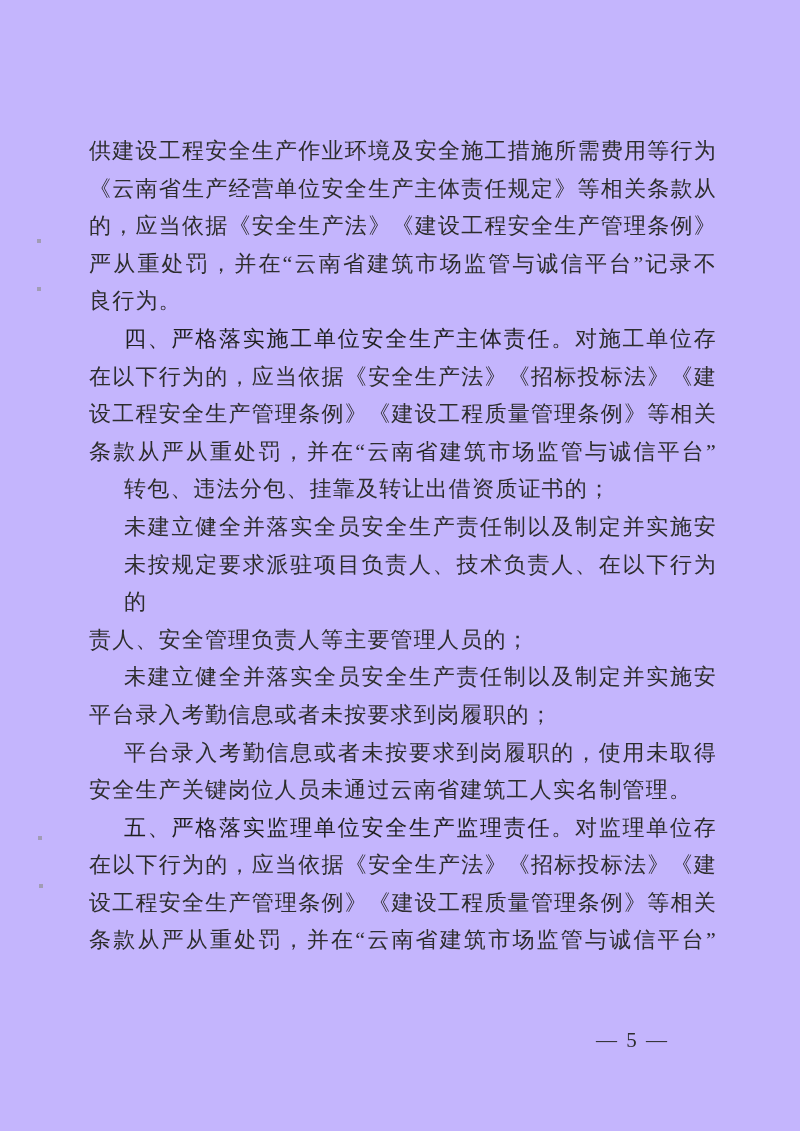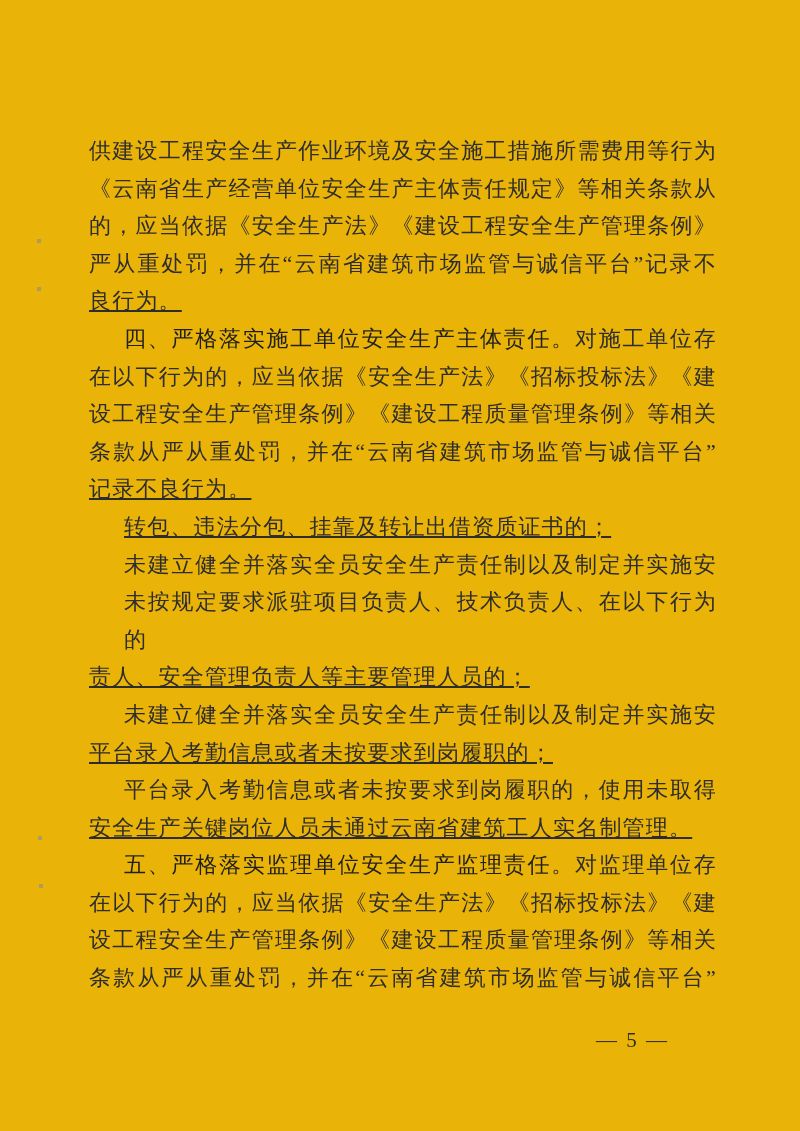--- a/index.html
+++ b/index.html
@@ -4,42 +4,41 @@
 <style>
   html, body {
     margin: 0;
     padding: 0;
     background: #ffffff;
   }
   .page {
     position: relative;
     width: 800px;
     height: 1131px;
-    background: #eab308;
+    background: #c4b5fd;
     font-family: "Liberation Serif", "DejaVu Serif", serif;
     color: #2d2d2d;
     overflow: hidden;
   }
   .text-block {
     position: absolute;
     left: 89px;
     top: 132px;
     width: 628px;
     font-size: 22px;
     line-height: 37.6px;
     letter-spacing: 1.2px;
   }
   .line {
     text-align: justify;
     text-align-last: justify;
     min-height: 37.6px;
   }
   .line.end {
     text-align-last: left;
-    text-decoration: underline;
   }
   .line.indent {
     padding-left: 35px;
   }
   .bold {
     font-weight: 400;
     color: #1f1f1f;
     font-family: "Liberation Sans", "DejaVu Sans", sans-serif;
   }
   .page-number {
@@ -75,21 +74,20 @@
   <main class="text-block">
       <div class="line"><span class="">供建设工程安全生产作业环境及安全施工措施所需费用等行为</span></div>
       <div class="line"><span class="">《云南省生产经营单位安全生产主体责任规定》等相关条款从</span></div>
       <div class="line"><span class="">的，应当依据《安全生产法》《建设工程安全生产管理条例》</span></div>
       <div class="line"><span class="">严从重处罚，并在“云南省建筑市场监管与诚信平台”记录不</span></div>
       <div class="line end"><span class="">良行为。</span></div>
       <div class="line indent"><span class="bold">四、严格落实施工单位安全生产主体责任。</span><span class="">对施工单位存</span></div>
       <div class="line"><span class="">在以下行为的，应当依据《安全生产法》《招标投标法》《建</span></div>
       <div class="line"><span class="">设工程安全生产管理条例》《建设工程质量管理条例》等相关</span></div>
       <div class="line"><span class="">条款从严从重处罚，并在“云南省建筑市场监管与诚信平台”</span></div>
-      <div class="line end"><span class="">记录不良行为。</span></div>
       <div class="line indent end"><span class="">转包、违法分包、挂靠及转让出借资质证书的；</span></div>
       <div class="line indent"><span class="">未建立健全并落实全员安全生产责任制以及制定并实施安</span></div>
       <div class="line indent"><span class="">未按规定要求派驻项目负责人、技术负责人、在以下行为的</span></div>
       <div class="line end"><span class="">责人、安全管理负责人等主要管理人员的；</span></div>
       <div class="line indent"><span class="">未建立健全并落实全员安全生产责任制以及制定并实施安</span></div>
       <div class="line end"><span class="">平台录入考勤信息或者未按要求到岗履职的；</span></div>
       <div class="line indent"><span class="">平台录入考勤信息或者未按要求到岗履职的，使用未取得</span></div>
       <div class="line end"><span class="">安全生产关键岗位人员未通过云南省建筑工人实名制管理。</span></div>
       <div class="line indent"><span class="bold">五、严格落实监理单位安全生产监理责任。</span><span class="">对监理单位存</span></div>
       <div class="line"><span class="">在以下行为的，应当依据《安全生产法》《招标投标法》《建</span></div>

